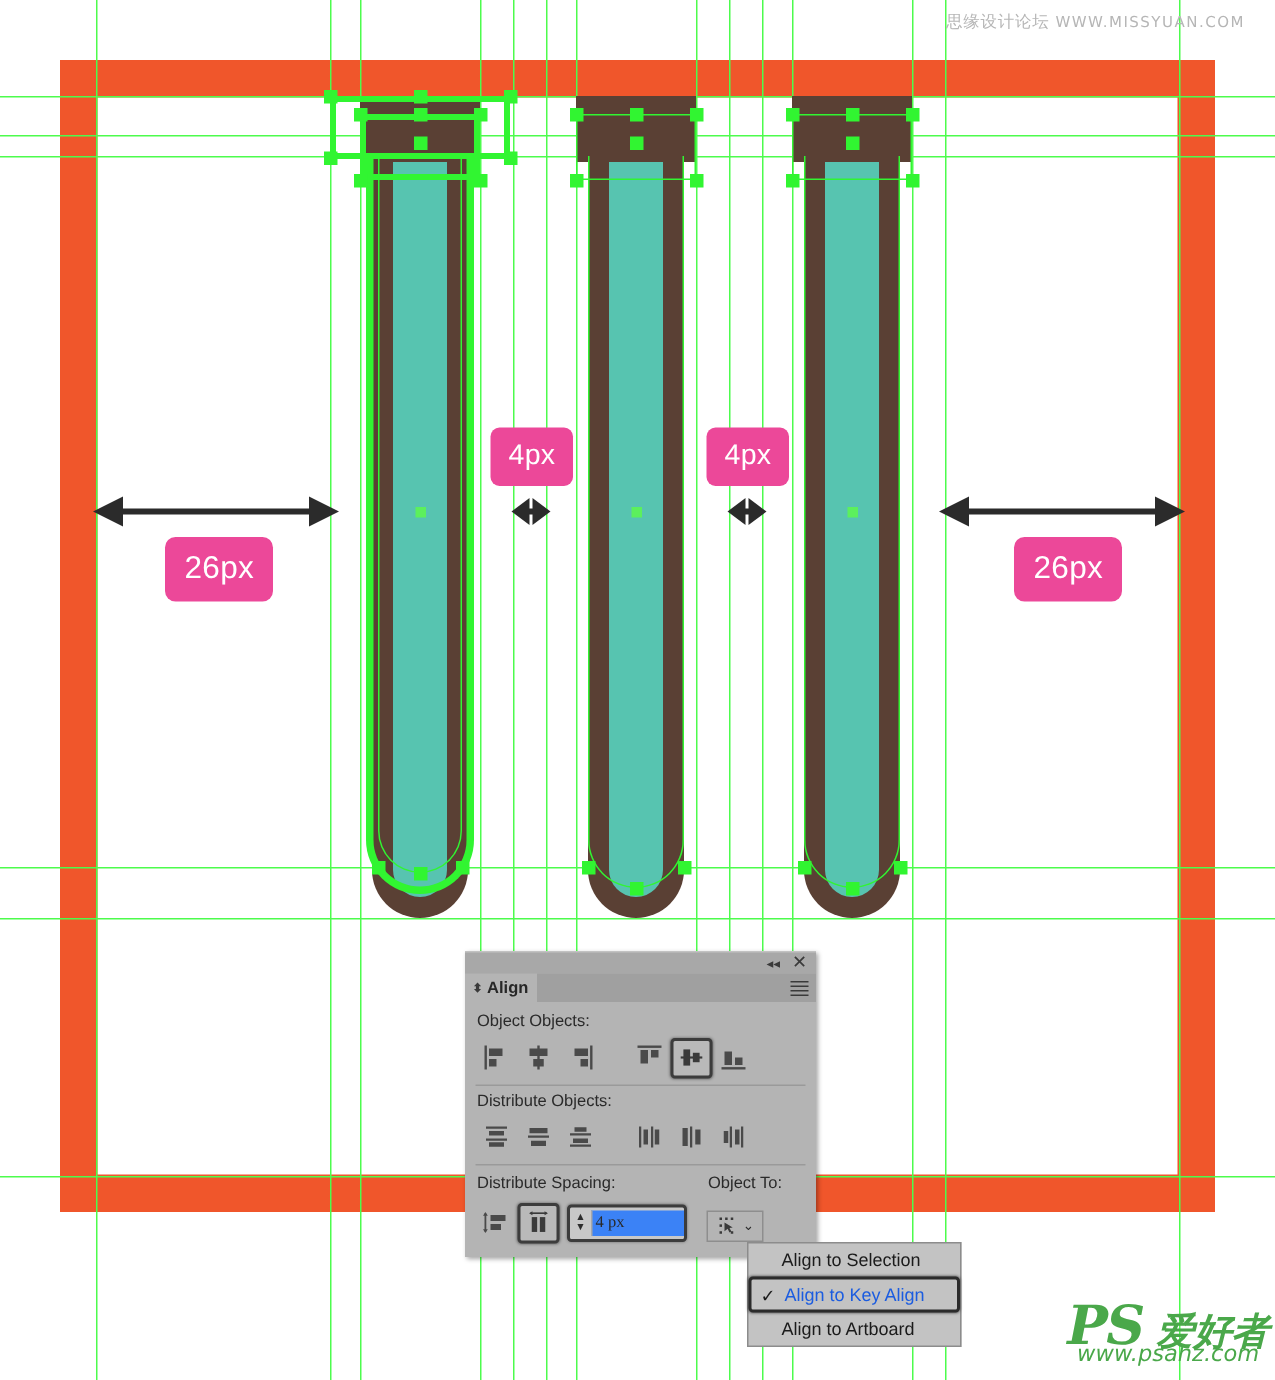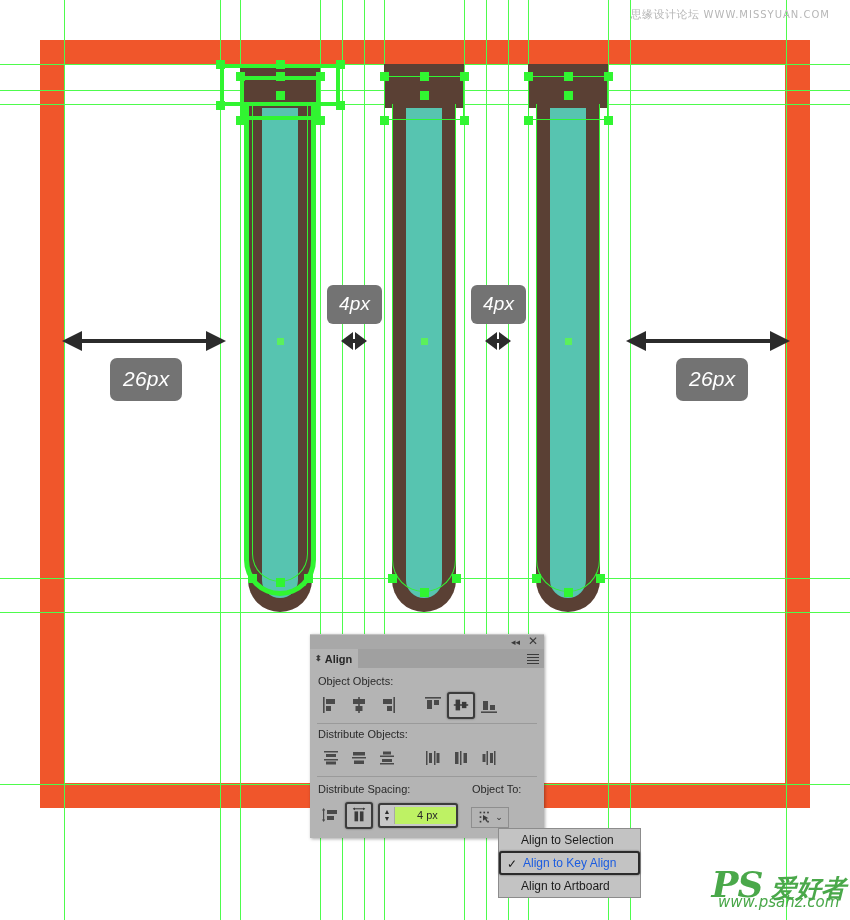--- a/index.html
+++ b/index.html
@@ -101,28 +101,27 @@
   .pathline-thick {
     position: absolute;
     border: 5px solid #31f531;
     box-sizing: border-box;
     background: transparent;
   }
 
   
   .measure-label {
     position: absolute;
-    background: #737373;
+    background: #ec4899;
     color: #ffffff;
     border-radius: 7px;
     font-size: 21px;
     line-height: 1;
     padding: 10px 13px 12px 13px;
     letter-spacing: 0.2px;
-    font-style: italic;
   }
   .measure-label.small {
     font-size: 19px;
     padding: 9px 12px 11px 12px;
     border-radius: 6px;
   }
   .arrowrow { position: absolute; }
 
   
   #align-panel {
@@ -207,24 +206,25 @@
     border: 2px solid #3c3c3c; border-radius: 3px;
     background: #c8c8c8; height: 21px; margin-left: 5px;
     box-shadow: 0 0 2px rgba(0,0,0,.4);
   }
   .stepper .arrows {
     width: 14px; display: flex; flex-direction: column;
     align-items: center; justify-content: center; font-size: 7px;
     color: #2d2d2d; line-height: 7px;
   }
   .stepper .val {
-    background: #bef264; height: 17px; width: 62px;
-    display: flex; align-items: center; padding-left: 22px;
+    background: #3b82f6; height: 17px; width: 62px;
+    display: flex; align-items: center; padding-left: 2px;
     font-size: 11px; color: #2a2a2a; box-sizing: border-box;
     border-left: 1px solid #a8a8a8;
+    font-family: Liberation Serif, serif;
   }
   .alignto-btn {
     margin-top: 4px;
     width: 38px; height: 21px;
     background: #b4b4b4;
     border: 1px solid #8e8e8e;
     display: flex; align-items: center; justify-content: center;
     box-sizing: border-box;
   }
 

